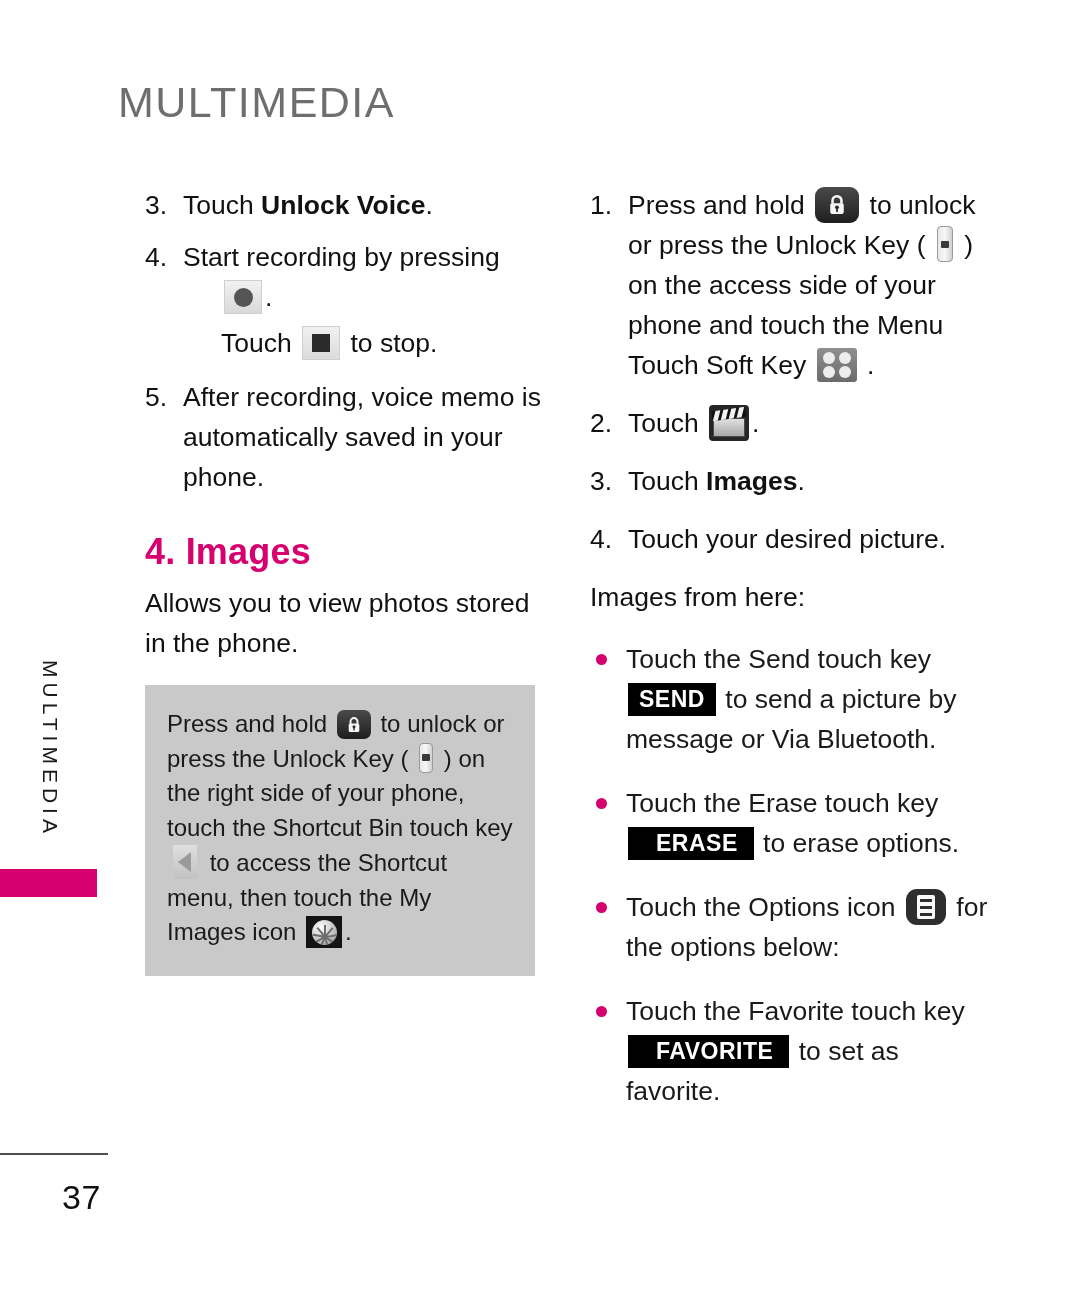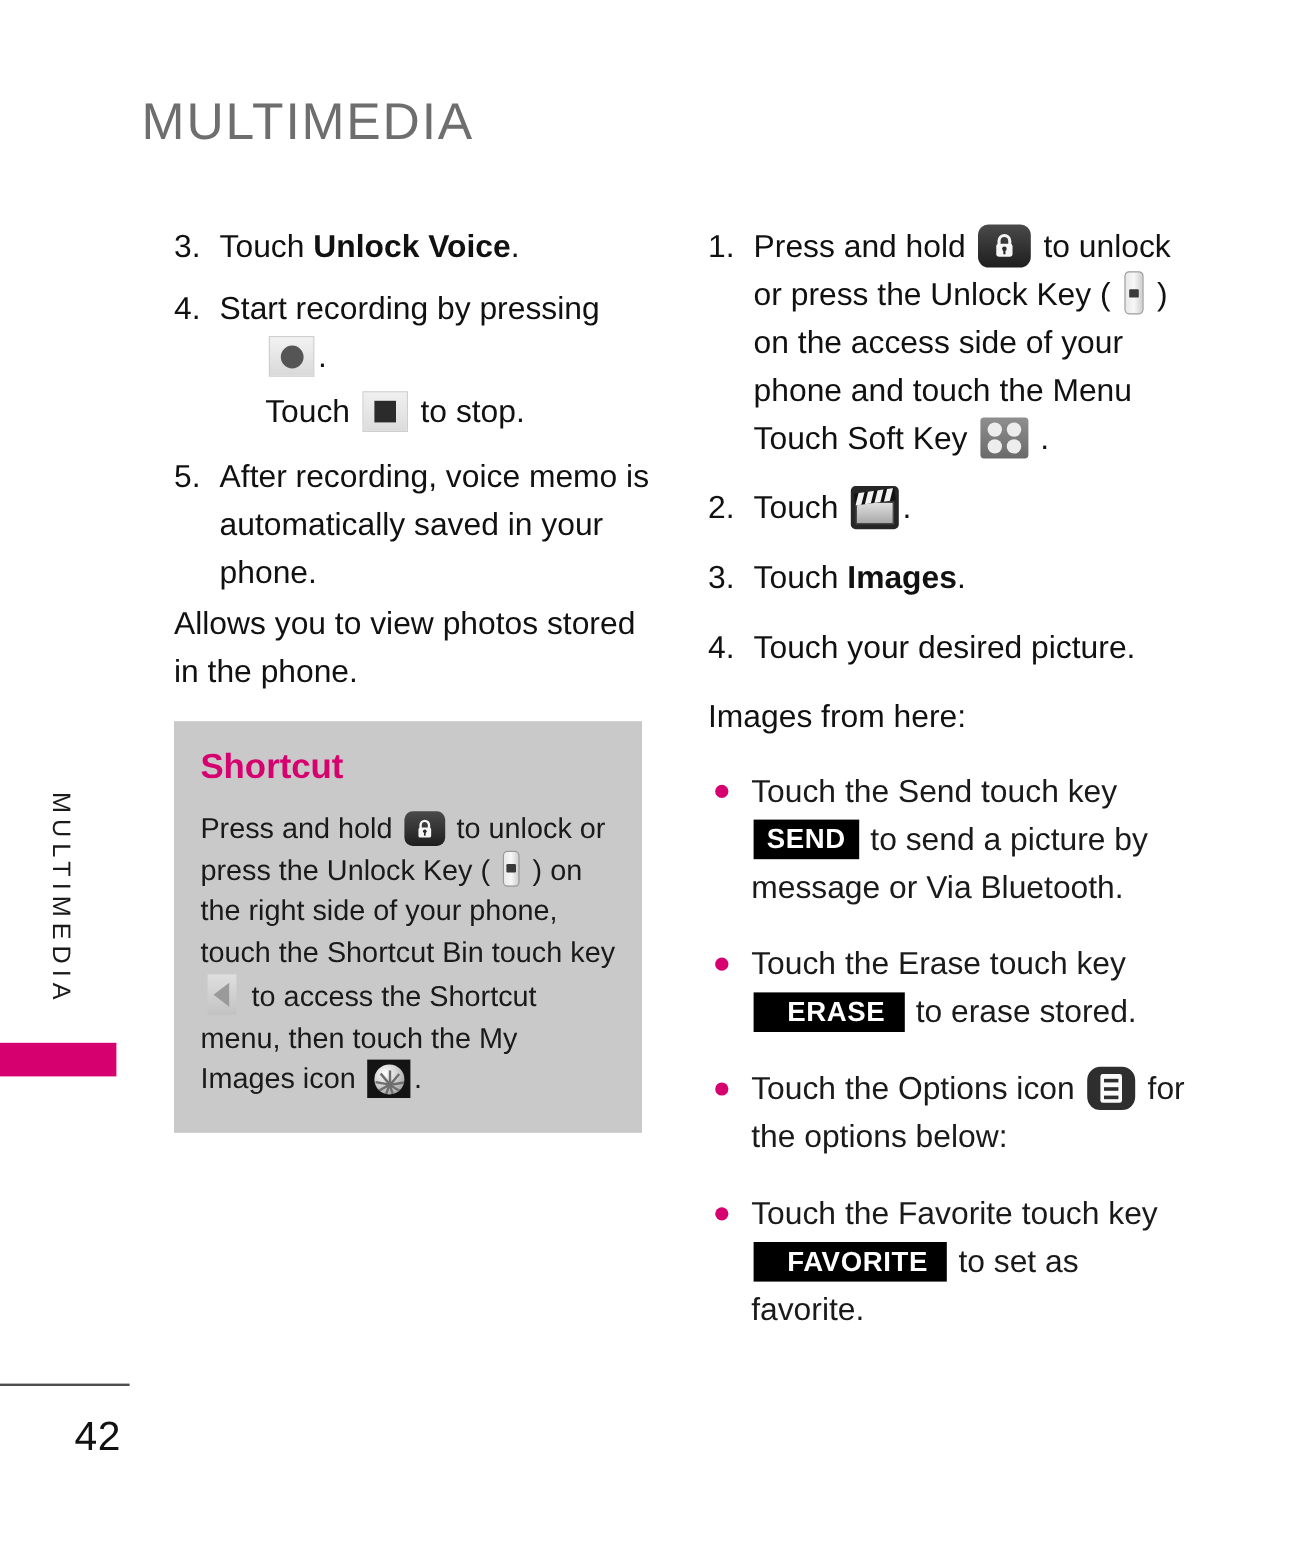--- a/index.html
+++ b/index.html
@@ -369,21 +369,21 @@
 <div id="page">
 
   <div id="chapter-title">MULTIMEDIA</div>
 
   <div id="side-tab">
     <div id="side-tab-label">MULTIMEDIA</div>
     <div id="side-tab-bar"></div>
   </div>
 
   <div id="footer-rule"></div>
-  <div id="page-number">42</div>
+  <div id="page-number">37</div>
 
   <div class="col" id="col-left">
 
     <div class="para numbered gap-sm">
       <span class="num">3.</span><span>Touch </span><b>Unlock Voice</b><span>.</span>
     </div>
 
     <div class="para numbered">
       <span class="num">4.</span><span>Start recording by pressing</span>
       <div class="indent">
@@ -391,25 +391,25 @@
       </div>
       <div class="indent" style="margin-top:6px">
         <span>Touch </span><span class="icon ico-stop"></span><span> to stop.</span>
       </div>
     </div>
 
     <div class="para numbered" style="margin-top:14px">
       <span class="num">5.</span><span>After recording, voice memo is automatically saved in your phone.</span>
     </div>
 
+    <div id="images-heading">4. Images</div>
 
     <div class="para">Allows you to view photos stored in the phone.</div>
 
     <div id="shortcut-box">
-      <div id="shortcut-title">Shortcut</div>
       <div id="shortcut-body"><span>Press and hold </span><span class="icon ico-lock small">
             <svg width="17" height="18" viewBox="0 0 17 18">
               <path d="M5 8V5.6a3.5 3.5 0 0 1 7 0V8" fill="none" stroke="#f5f5f5" stroke-width="2"></path>
               <rect x="3.2" y="7.6" width="10.6" height="8.4" rx="1.6" fill="#f5f5f5"></rect>
               <circle cx="8.5" cy="10.8" r="1.5" fill="#2a2a2a"></circle>
               <rect x="7.8" y="11.2" width="1.4" height="3.2" fill="#2a2a2a"></rect>
             </svg>
           </span><span> to unlock or press the Unlock Key ( </span><span class="icon ico-unlockkey small"></span><span> ) on the right side of your phone, touch the Shortcut Bin touch key </span><span class="icon ico-arrowleft"></span><span> to access the Shortcut menu, then touch the My Images icon </span><span class="icon ico-myimages">
             <span class="ball">
               <b style="transform:rotate(0deg)"></b>
@@ -462,21 +462,21 @@
 
     <div class="para" style="margin-bottom:22px">Images from here:</div>
 
     <div class="bullet">
       <span class="bullet-dot"></span><span>Touch the Send touch key</span>
       <span class="key-chip">SEND</span><span> to send a picture by message or Via Bluetooth.</span>
     </div>
 
     <div class="bullet">
       <span class="bullet-dot"></span><span>Touch the Erase touch key</span>
-      <span class="key-chip wide">ERASE</span><span> to erase stored.</span>
+      <span class="key-chip wide">ERASE</span><span> to erase options.</span>
     </div>
 
     <div class="bullet">
       <span class="bullet-dot"></span><span>Touch the Options icon </span><span class="icon ico-options">
           <span class="sheet">
             <u></u>
             <u></u>
             <u></u>
           </span>
         </span><span> for the options below:</span>

